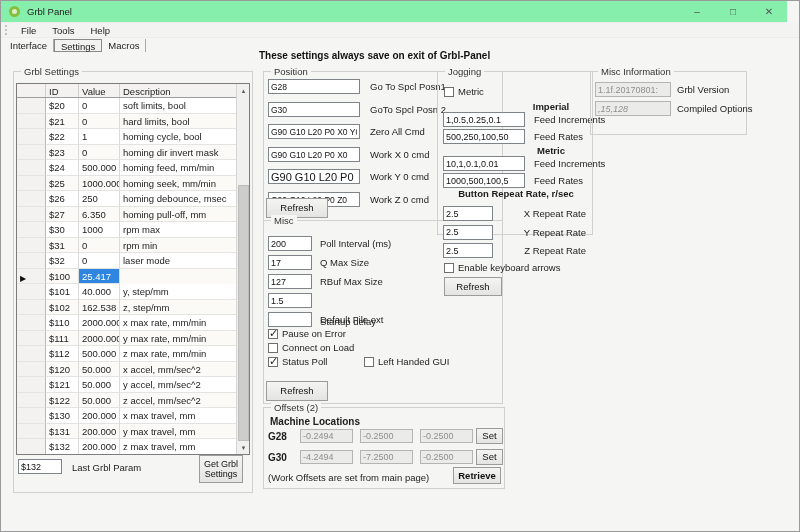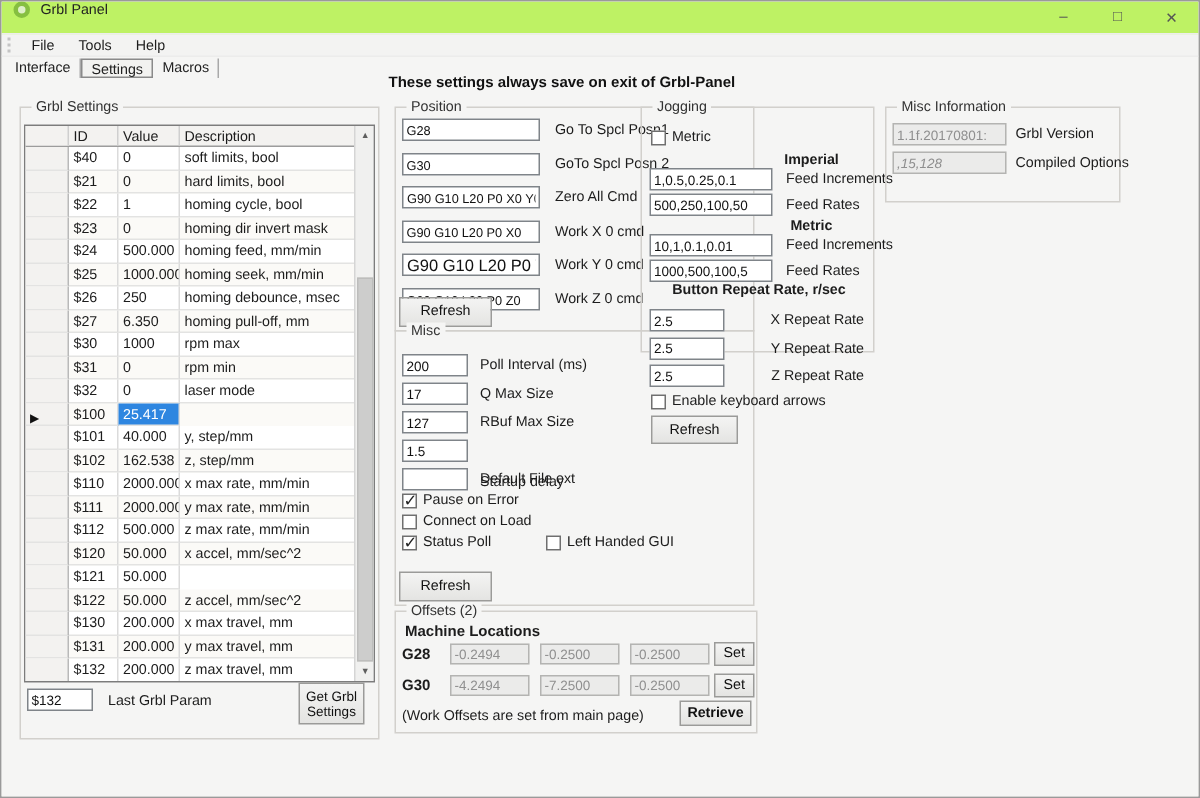--- a/index.html
+++ b/index.html
@@ -3,21 +3,21 @@
 <meta charset="utf-8">
 <style>
   * { margin:0; padding:0; box-sizing:border-box; }
   html,body { background:#ddd; }
   .window {
     position:relative; width:800px; height:532px; background:#f5f5f4;
     border:1px solid #9a9a9a; font-family:"Liberation Sans", sans-serif;
     font-size:9.5px; color:#1c1c1c; overflow:hidden;
   }
   
-  .titlebar { position:absolute; top:0; left:0; right:0; height:22px; background:#bef264; display:flex; border-bottom:1px solid #ededed; }
+  .titlebar { position:absolute; top:0; left:0; right:12px; height:22px; background:#86efac; display:flex; align-items:center; border-bottom:1px solid #ededed; }
   .app-icon { width:11px; height:11px; border:3px solid #86bf40; border-radius:50%; margin:0 7px 0 8px; background:#dff0c8; }
   .title-text { font-size:9.5px; color:#222; }
   .win-controls { margin-left:auto; display:flex; height:100%; }
   .win-btn { width:36px; height:100%; display:flex; align-items:center; justify-content:center; color:#555; font-size:10px; cursor:default; }
   
   .menubar { position:absolute; top:22px; left:0; right:0; height:15px; background:#f3f3f2; display:flex; align-items:center; border-bottom:1px solid #ececeb; }
   .grip { width:3px; height:10px; border-left:2px dotted #c4c4c4; margin:0 5px 0 4px; }
   .menu-item { padding:1px 8px; }
   
   .tabstrip { position:absolute; top:37px; left:0; right:0; height:14px; display:flex; align-items:center; padding-left:3px; background:#f5f5f4; }
@@ -95,21 +95,21 @@
       <div class="grid">
         <div class="g-header" id="grid-header">
             <div class="g-cell rowhdr"></div>
             <div class="g-cell c-id">ID</div>
             <div class="g-cell c-val">Value</div>
             <div class="g-cell c-desc">Description</div>
           </div>
         <div id="grid-body">
             <div class="g-row">
               <div class="g-cell rowhdr"></div>
-              <div class="g-cell c-id">$40</div>
+              <div class="g-cell c-id">$20</div>
               <div class="g-cell c-val">0</div>
               <div class="g-cell c-desc">soft limits, bool</div>
             </div>
             <div class="g-row alt">
               <div class="g-cell rowhdr"></div>
               <div class="g-cell c-id">$21</div>
               <div class="g-cell c-val">0</div>
               <div class="g-cell c-desc">hard limits, bool</div>
             </div>
             <div class="g-row">
@@ -204,20 +204,21 @@
             <div class="g-row alt">
               <div class="g-cell rowhdr"></div>
               <div class="g-cell c-id">$120</div>
               <div class="g-cell c-val">50.000</div>
               <div class="g-cell c-desc">x accel, mm/sec^2</div>
             </div>
             <div class="g-row">
               <div class="g-cell rowhdr"></div>
               <div class="g-cell c-id">$121</div>
               <div class="g-cell c-val">50.000</div>
+              <div class="g-cell c-desc">y accel, mm/sec^2</div>
             </div>
             <div class="g-row alt">
               <div class="g-cell rowhdr"></div>
               <div class="g-cell c-id">$122</div>
               <div class="g-cell c-val">50.000</div>
               <div class="g-cell c-desc">z accel, mm/sec^2</div>
             </div>
             <div class="g-row">
               <div class="g-cell rowhdr"></div>
               <div class="g-cell c-id">$130</div>
@@ -338,21 +339,21 @@
             <input class="tb disabled" value="-4.2494" style="left: 36px; top: 0px; width: 53px; height: 14px;">
             <input class="tb disabled" value="-7.2500" style="left: 96px; top: 0px; width: 53px; height: 14px;">
             <input class="tb disabled" value="-0.2500" style="left: 156px; top: 0px; width: 53px; height: 14px;">
             <div class="btn" style="left: 212px; top: -1px; width: 27px; height: 16px;">Set</div>
           </div>
         </div>
       <span class="foot-note" style="left:4px; top:64px;">(Work Offsets are set from main page)</span>
       <div class="btn" style="left:189px; top:59px; width:48px; height:17px;font-weight:bold;">Retrieve</div>
     </div>
 
-    <div class="gb" id="gb-jogging" style="left:426px; top:19px; width:156px; height:164px;">
+    <div class="gb" id="gb-jogging" style="left:436px; top:19px; width:156px; height:164px;">
       <span class="gb-label">Jogging</span>
       <div id="jogging-rows" style="position:absolute; inset:0;">
           <span class="cb" style="left: 6px; top: 14px;">
             <span class="box"></span>
             <span>Metric</span>
           </span>
           <div class="bhdr" style="left: 70px; top: 29px; width: 86px; text-align: center;">Imperial</div>
           <div class="bhdr" style="left: 70px; top: 73px; width: 86px; text-align: center;">Metric</div>
           <input class="tb" value="1,0.5,0.25,0.1" style="left: 5px; top: 40px; width: 82px;">
           <span class="f-label" style="left: 96px; top: 40px;">Feed Increments</span>

